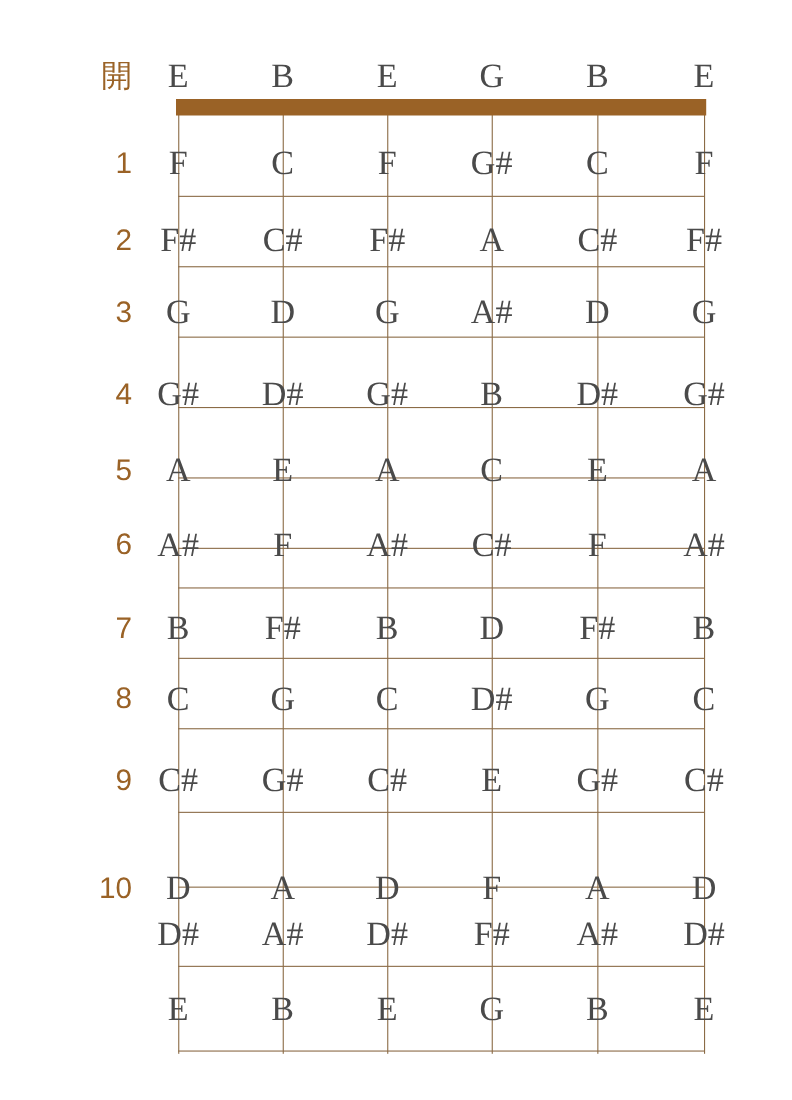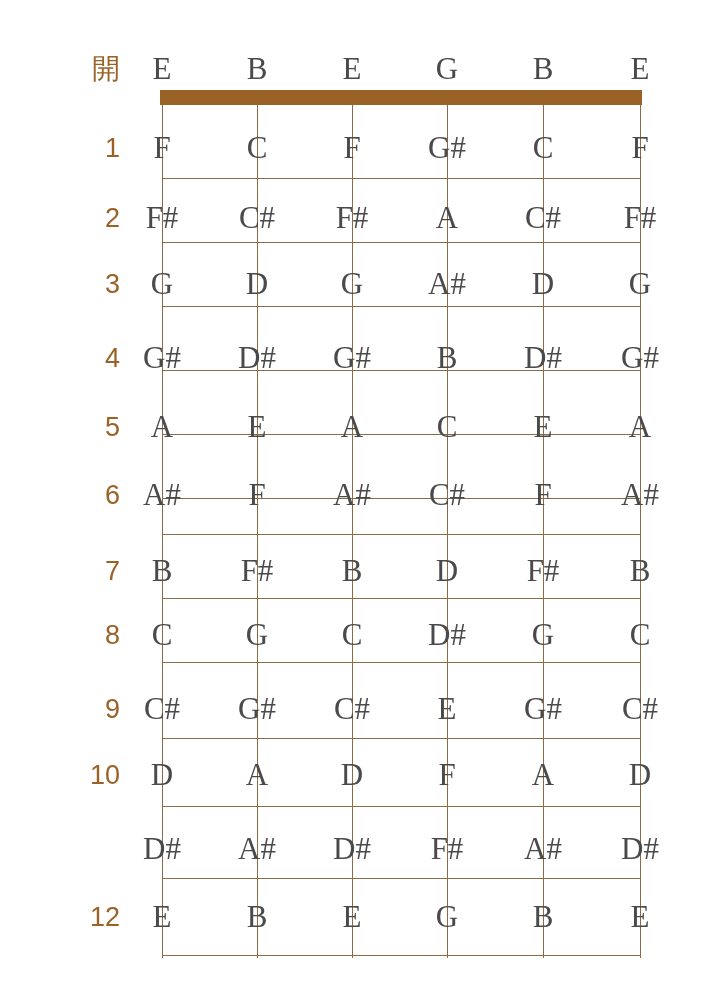--- a/index.html
+++ b/index.html
@@ -234,21 +234,21 @@
     <div class="notes">
       <div class="note" style="left:-7px;">C#</div>
       <div class="note" style="left:88px;">G#</div>
       <div class="note" style="left:183px;">C#</div>
       <div class="note" style="left:278px;">E</div>
       <div class="note" style="left:374px;">G#</div>
       <div class="note" style="left:471px;">C#</div>
     </div>
   </div>
 
-  <div class="row" style="top:744px;">
+  <div class="row" style="top:776px;">
     <div class="fret-label">10</div>
     <div class="notes">
       <div class="note" style="left:-7px;">D</div>
       <div class="note" style="left:88px;">A</div>
       <div class="note" style="left:183px;">D</div>
       <div class="note" style="left:278px;">F</div>
       <div class="note" style="left:374px;">A</div>
       <div class="note" style="left:471px;">D</div>
     </div>
   </div>
@@ -258,21 +258,20 @@
       <div class="note" style="left:-7px;">D#</div>
       <div class="note" style="left:88px;">A#</div>
       <div class="note" style="left:183px;">D#</div>
       <div class="note" style="left:278px;">F#</div>
       <div class="note" style="left:374px;">A#</div>
       <div class="note" style="left:471px;">D#</div>
     </div>
   </div>
 
   <div class="row" style="top:886px;">
-    <div class="fret-label">12</div>
     <div class="notes">
       <div class="note" style="left:-7px;">E</div>
       <div class="note" style="left:88px;">B</div>
       <div class="note" style="left:183px;">E</div>
       <div class="note" style="left:278px;">G</div>
       <div class="note" style="left:374px;">B</div>
       <div class="note" style="left:471px;">E</div>
     </div>
   </div>
 

